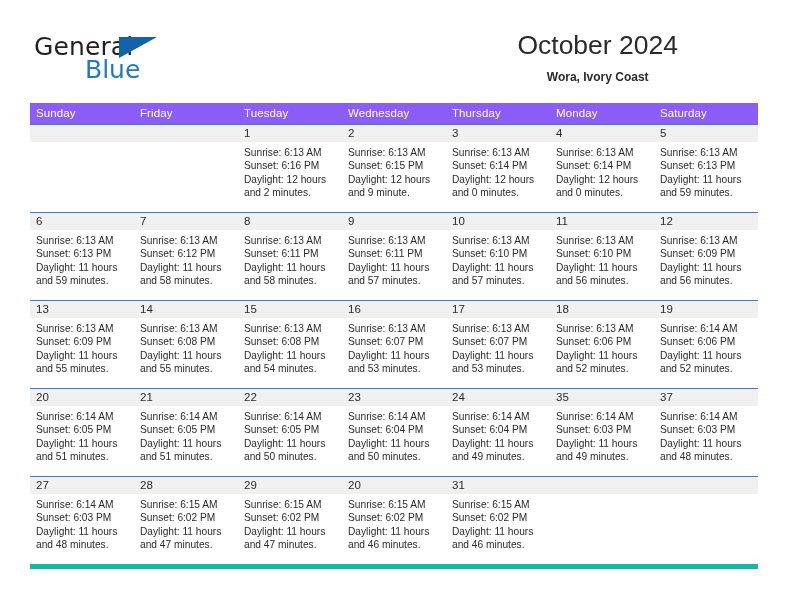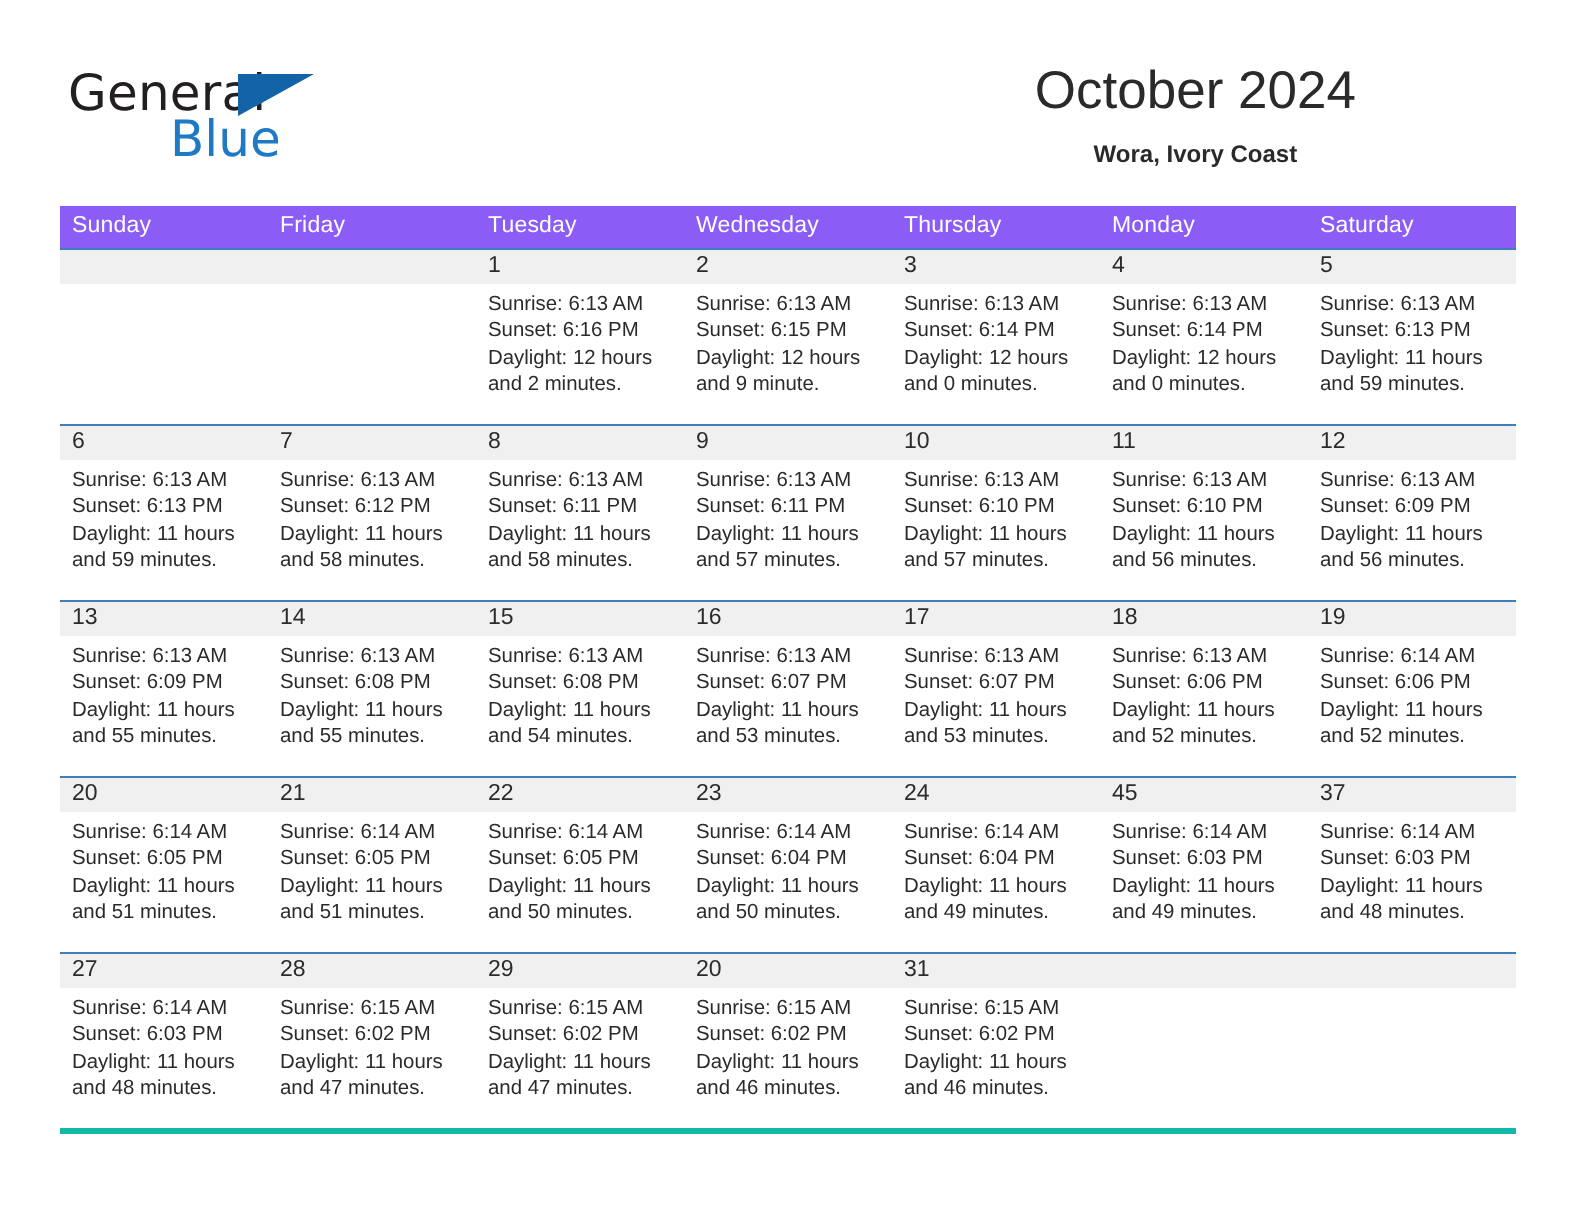--- a/index.html
+++ b/index.html
@@ -116,21 +116,21 @@
     font-family: "Liberation Sans", sans-serif;
   }
 
   tbody tr.week-row > td {
     vertical-align: top;
     padding: 0;
     border-top: 1px solid #3c7cbf;
     height: 87px;
   }
   tbody tr.week-row.last > td {
-    border-bottom: 3px solid #14b8a6;
+    border-bottom: 5px solid #14b8a6;
   }
 
   .cell {
     position: relative;
     height: 87px;
     box-sizing: border-box;
   }
   .daynum-band {
     background: #f0f0f0;
     height: 17px;
@@ -485,21 +485,21 @@
                 <div class="details">
                   <div>Sunrise: 6:14 AM</div>
                   <div>Sunset: 6:04 PM</div>
                   <div>Daylight: 11 hours</div>
                   <div>and 49 minutes.</div>
                 </div>
               </div>
             </td>
           <td>
               <div class="cell">
-                <div class="daynum-band">45</div>
+                <div class="daynum-band">35</div>
                 <div class="details">
                   <div>Sunrise: 6:14 AM</div>
                   <div>Sunset: 6:03 PM</div>
                   <div>Daylight: 11 hours</div>
                   <div>and 49 minutes.</div>
                 </div>
               </div>
             </td>
           <td>
               <div class="cell">

